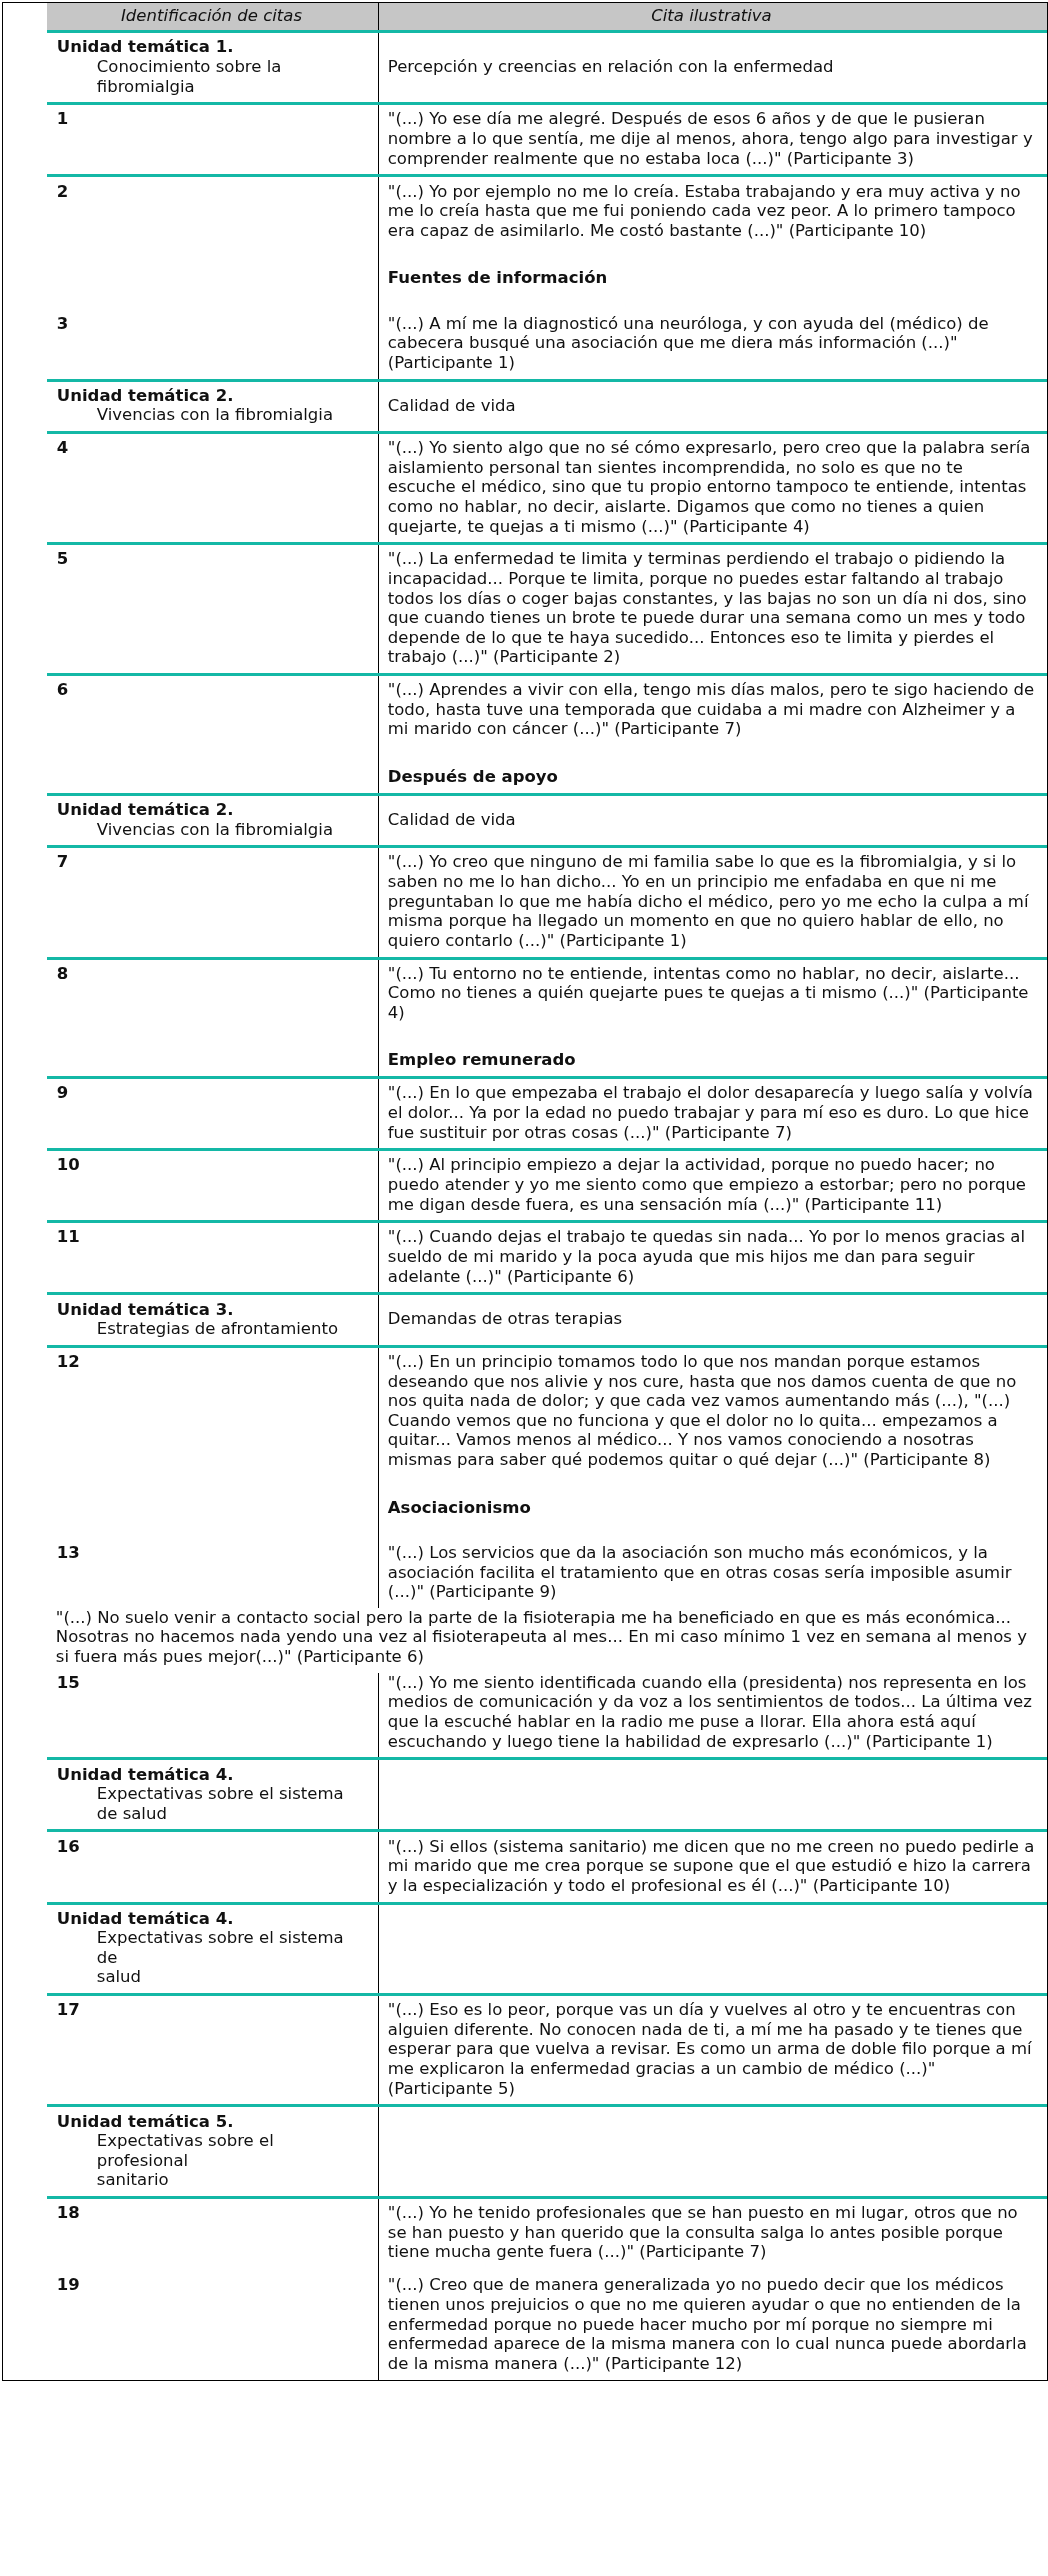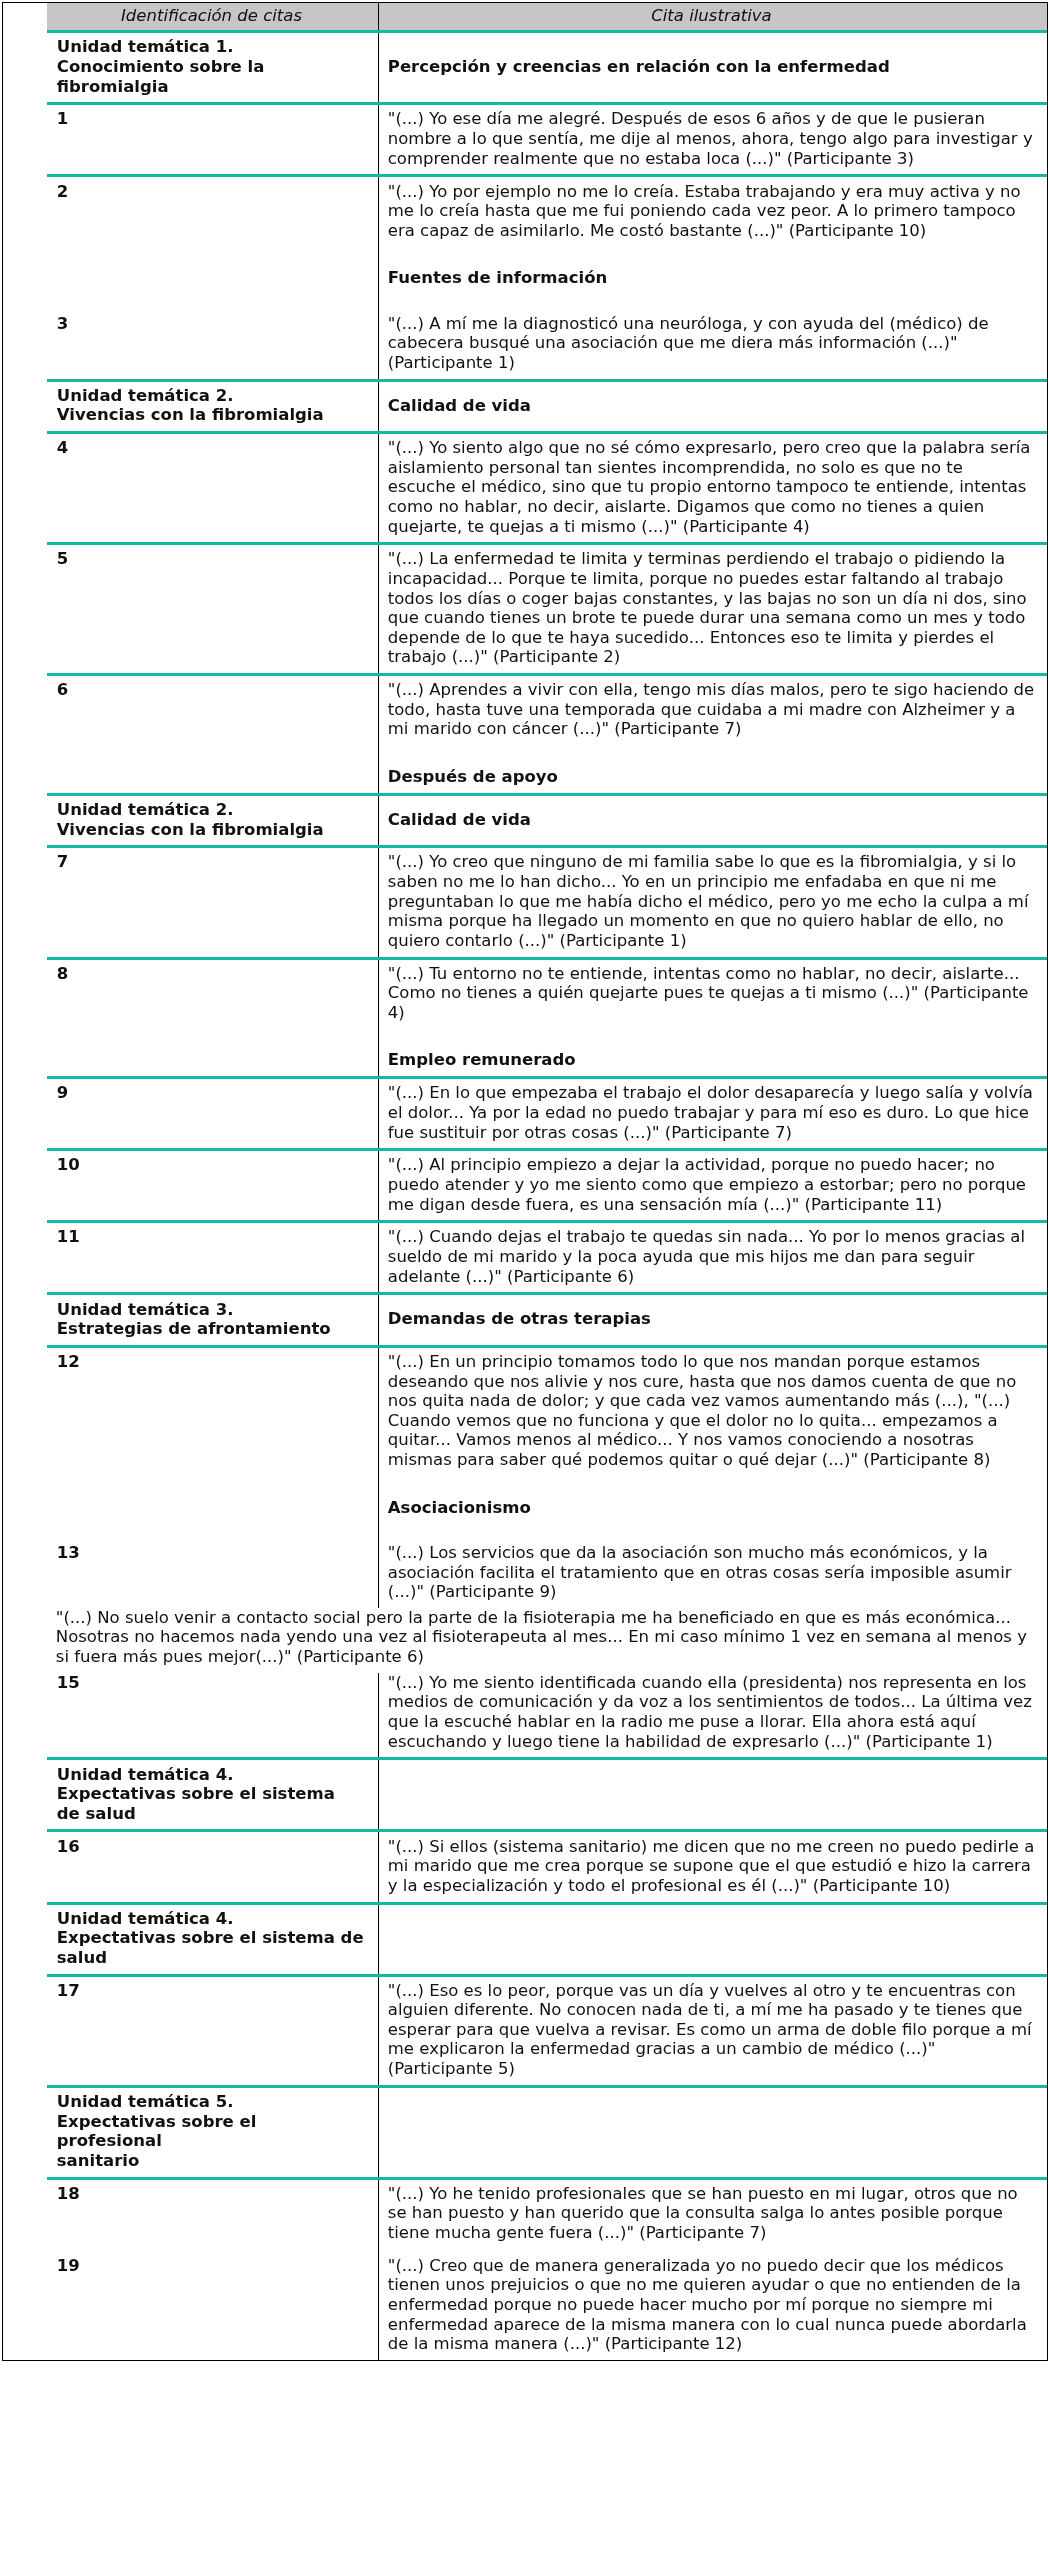--- a/index.html
+++ b/index.html
@@ -22,23 +22,23 @@
   .cell { padding: 4.1px 11.3px 6.2px 10.3px; }
   .cell.left {
     flex: 0 0 332px;
     width: 332px;
     border-right: 1px solid #000000;
   }
   .cell.right { flex: 1 1 auto; padding-left: 9.3px; }
   .row.head { background: #c6c6c6; }
   .row.head .cell { text-align: center; font-style: italic; padding-top: 3.6px; padding-bottom: 4.6px; }
   .ttitle { font-weight: bold; }
-  .tsub { font-weight: bold; }
+  .tsub { font-weight: normal; margin-left: 40px; }
   .num { font-weight: bold; }
-  .heading { font-weight: bold; }
+  .heading { font-weight: normal; }
   .subheading { font-weight: bold; margin-top: 28px; }
   .theme .cell.right { display: flex; align-items: center; }
   .row.cont { border-top: none; }
   .row.cont .cell { padding-top: 0; }
   .row.cont.gap .cell { padding-top: 19.6px; }
   .row.cont.gap-sm .cell { padding-top: 7.2px; }
   .quote { white-space: normal; }
 </style>
 </head>
 <body>

